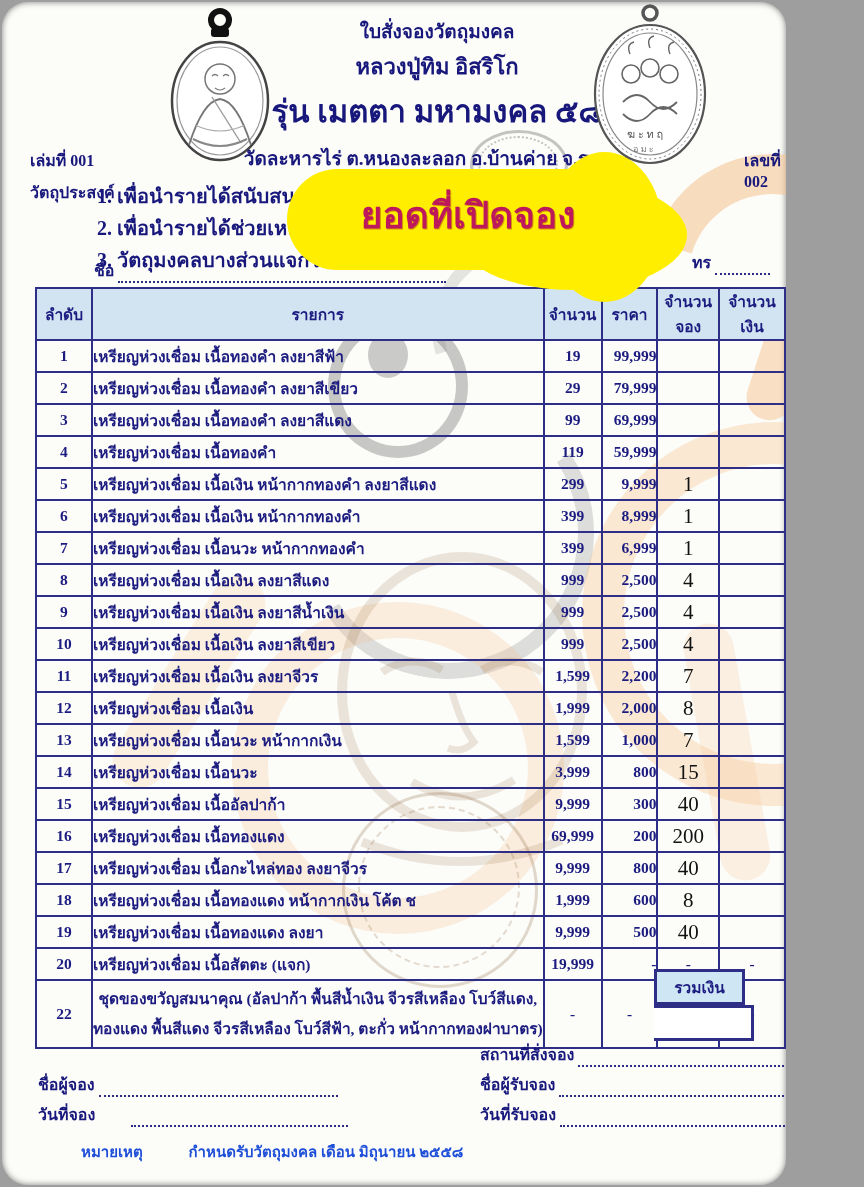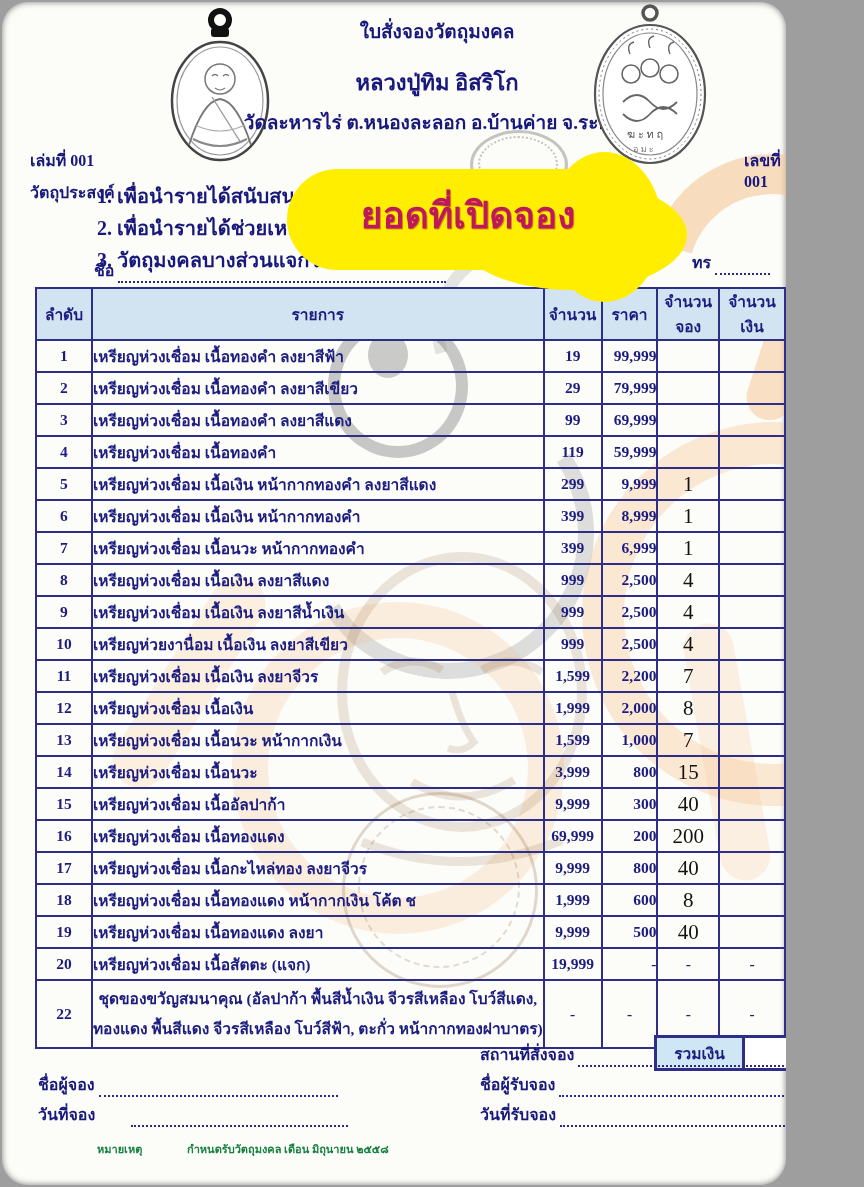--- a/index.html
+++ b/index.html
@@ -25,21 +25,21 @@
   .wm-ring-orange2{left:230px;top:600px;width:260px;height:260px;border:36px solid rgba(246,199,150,.28);border-radius:50%;}
   .wm-stroke-1{left:160px;top:560px;width:54px;height:240px;background:rgba(246,199,150,.26);border-radius:28px;transform:rotate(32deg);}
   .wm-stroke-2{left:700px;top:620px;width:50px;height:260px;background:rgba(246,199,150,.24);border-radius:26px;transform:rotate(-10deg);}
   .wm-stamp-bot{left:340px;top:790px;width:190px;height:190px;border:3px solid rgba(160,130,95,.30);border-radius:50%;}
   .wm-stamp-bot2{left:356px;top:804px;width:158px;height:158px;border:2px dashed rgba(160,130,95,.28);border-radius:50%;}
   .wm-face{left:300px;top:540px;opacity:.15;}
   
   .medallion{position:absolute;z-index:1;}
   .title-block{position:absolute;z-index:1;left:235px;top:14px;width:400px;text-align:center;color:#17177c;}
   .t1{font-size:19px;font-weight:bold;}
-  .t2{font-size:22px;font-weight:bold;margin-top:19px;}
+  .t2{font-size:22px;font-weight:bold;margin-top:3px;}
   .t3{font-size:31px;font-weight:bold;margin-top:2px;}
   .t4{font-size:19px;font-weight:bold;margin-top:7px;}
   .book-no{position:absolute;z-index:1;left:28px;top:146px;font-size:16px;font-weight:bold;color:#17177c;}
   .doc-no{position:absolute;z-index:1;left:742px;top:146px;font-size:16px;font-weight:bold;color:#17177c;}
   .purpose-label{position:absolute;z-index:1;left:28px;top:178px;font-size:16px;font-weight:bold;color:#17177c;}
   .purpose-list{position:absolute;z-index:1;left:95px;top:178px;font-size:20px;font-weight:bold;color:#17177c;line-height:32px;}
   
   .banner{position:absolute;z-index:3;left:285px;top:167px;width:362px;height:101px;background:#ffee00;border-radius:52px;}
   .banner-bump{position:absolute;z-index:2;left:455px;top:178px;width:230px;height:110px;background:#ffee00;border-radius:50%;}
   .banner-bump2{position:absolute;z-index:2;left:545px;top:150px;width:115px;height:150px;background:#ffee00;border-radius:50%;}
@@ -57,27 +57,27 @@
   table.main td{height:30px;color:#1c1c80;font-size:15.5px;font-weight:bold;}
   td.no{text-align:center;font-size:14.5px;}
   td.item{padding-left:8px;white-space:nowrap;}
   td.qty{text-align:center;font-size:14.5px;}
   td.price{text-align:right;padding-right:10px;font-size:14.5px;}
   td.booked,td.amount{text-align:center;}
   td .hand{font-family:"Liberation Serif","DejaVu Serif",serif;font-weight:normal;color:#121212;font-size:21px;}
   tr.tall td{height:66px;text-align:center;}
   tr.tall td.item{line-height:30px;}
   
-  .total-row{position:absolute;z-index:1;left:652px;top:1033px;display:flex;}
+  .total-row{position:absolute;z-index:1;left:652px;top:967px;display:flex;flex-direction:column;}
   .total-cell{width:85px;height:30px;border:3px solid #2e2e86;background:#cfe6f4;color:#1c1c80;
               font-size:15.5px;font-weight:bold;display:flex;align-items:center;justify-content:center;}
   .total-empty{width:97px;height:30px;border:3px solid #2e2e86;border-left:none;background:#fff;}
   
   .note-line{position:absolute;z-index:1;left:165px;top:1010px;font-size:16px;font-weight:bold;color:#17177c;}
-  .remark{position:absolute;z-index:1;left:95px;top:1138px;font-size:11px;font-weight:bold;color:#15803d;}
+  .remark{position:absolute;z-index:1;left:79px;top:1138px;font-size:15px;font-weight:bold;color:#1d4ed8;}
   .remark .remark-text{margin-left:42px;}
 </style>
 </head>
 <body>
 
 <div class="page">
   <div class="card">
 
     <div class="wm wm-cord-s"></div>
     <div class="wm wm-ring-gray"></div>
@@ -112,40 +112,41 @@
       <path d="M50,83 q5,4 10,0" fill="none" stroke="#777" stroke-width="1.2"></path>
       <path d="M24,140 Q38,96 55,94 Q72,96 86,140" fill="none" stroke="#777" stroke-width="1.8"></path>
       <path d="M47,92 L76,138" stroke="#999" stroke-width="1.4"></path>
       <path d="M30,120 Q55,132 80,120" fill="none" stroke="#aaa" stroke-width="1.2"></path>
       <path d="M28,134 Q55,148 82,134" fill="none" stroke="#888" stroke-width="2"></path>
     </svg>
 
     <div class="title-block">
       <div class="t1">ใบสั่งจองวัตถุมงคล</div>
       <div class="t2">หลวงปู่ทิม อิสริโก</div>
+      <div class="t3">รุ่น เมตตา มหามงคล ๕๘</div>
       <div class="t4">วัดละหารไร่ ต.หนองละลอก อ.บ้านค่าย จ.ระยอง</div>
     </div>
 
     <svg class="medallion" style="left:583px;top:0;" width="130" height="165" viewBox="0 0 130 165">
       <circle cx="65" cy="11" r="7" fill="none" stroke="#555" stroke-width="3.5"></circle>
       <ellipse cx="65" cy="92" rx="55" ry="69" fill="#fff" stroke="#555" stroke-width="2.2"></ellipse>
       <ellipse cx="65" cy="92" rx="47" ry="61" fill="none" stroke="#888" stroke-width="1.2"></ellipse>
       <ellipse cx="65" cy="92" rx="51" ry="65" fill="none" stroke="#777" stroke-width="1" stroke-dasharray="2,3"></ellipse>
       <path d="M45,52 q-4,-10 4,-12 M65,46 q-4,-10 4,-12 M85,52 q-4,-10 4,-12" fill="none" stroke="#666" stroke-width="1.4"></path>
       <circle cx="46" cy="72" r="9" fill="none" stroke="#666" stroke-width="1.6"></circle>
       <circle cx="65" cy="66" r="9" fill="none" stroke="#666" stroke-width="1.6"></circle>
       <circle cx="84" cy="72" r="9" fill="none" stroke="#666" stroke-width="1.6"></circle>
       <path d="M38,100 q14,-14 27,0 q13,14 27,0" fill="none" stroke="#666" stroke-width="1.8"></path>
       <path d="M38,112 q14,14 27,0 q13,-14 27,0" fill="none" stroke="#666" stroke-width="1.8"></path>
       <text x="42" y="136" font-size="11" fill="#555">ฆ ะ ท ฤ</text>
       <text x="48" y="150" font-size="9" fill="#777">อ ม ะ</text>
     </svg>
 
     <div class="book-no">เล่มที่ 001</div>
-    <div class="doc-no">เลขที่ 001</div>
+    <div class="doc-no">เลขที่ 002</div>
 
     <div class="purpose-label">วัตถุประสงค์</div>
     <div class="purpose-list">
       <div>1. เพื่อนำรายได้สนับสนุนการ</div>
       <div>2. เพื่อนำรายได้ช่วยเหลือ</div>
       <div>3. วัตถุมงคลบางส่วนแจกใน</div>
     </div>
 
     <div class="banner-bump"></div>
     <div class="banner-bump2"></div>
@@ -248,21 +249,21 @@
           <tr>
             <td class="no">9</td>
             <td class="item">เหรียญห่วงเชื่อม  เนื้อเงิน ลงยาสีน้ำเงิน</td>
             <td class="qty">999</td>
             <td class="price">2,500</td>
             <td class="booked"><span class="hand">4</span></td>
             <td class="amount"></td>
           </tr>
           <tr>
             <td class="no">10</td>
-            <td class="item">เหรียญห่วยงานื่อม  เนื้อเงิน ลงยาสีเขียว</td>
+            <td class="item">เหรียญห่วงเชื่อม  เนื้อเงิน ลงยาสีเขียว</td>
             <td class="qty">999</td>
             <td class="price">2,500</td>
             <td class="booked"><span class="hand">4</span></td>
             <td class="amount"></td>
           </tr>
           <tr>
             <td class="no">11</td>
             <td class="item">เหรียญห่วงเชื่อม  เนื้อเงิน ลงยาจีวร</td>
             <td class="qty">1,599</td>
             <td class="price">2,200</td>

